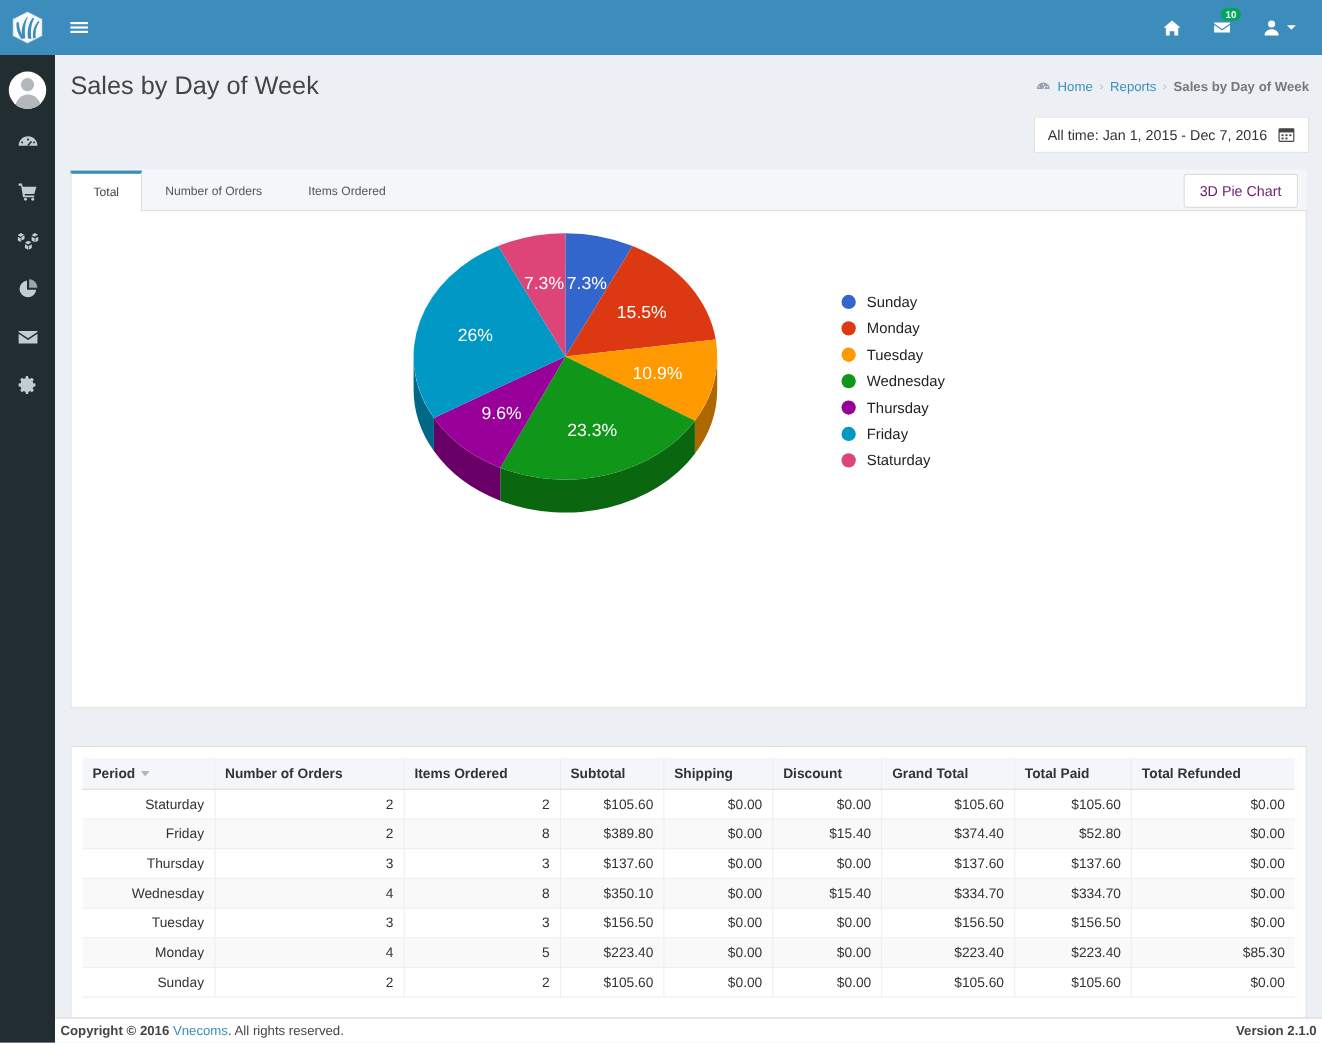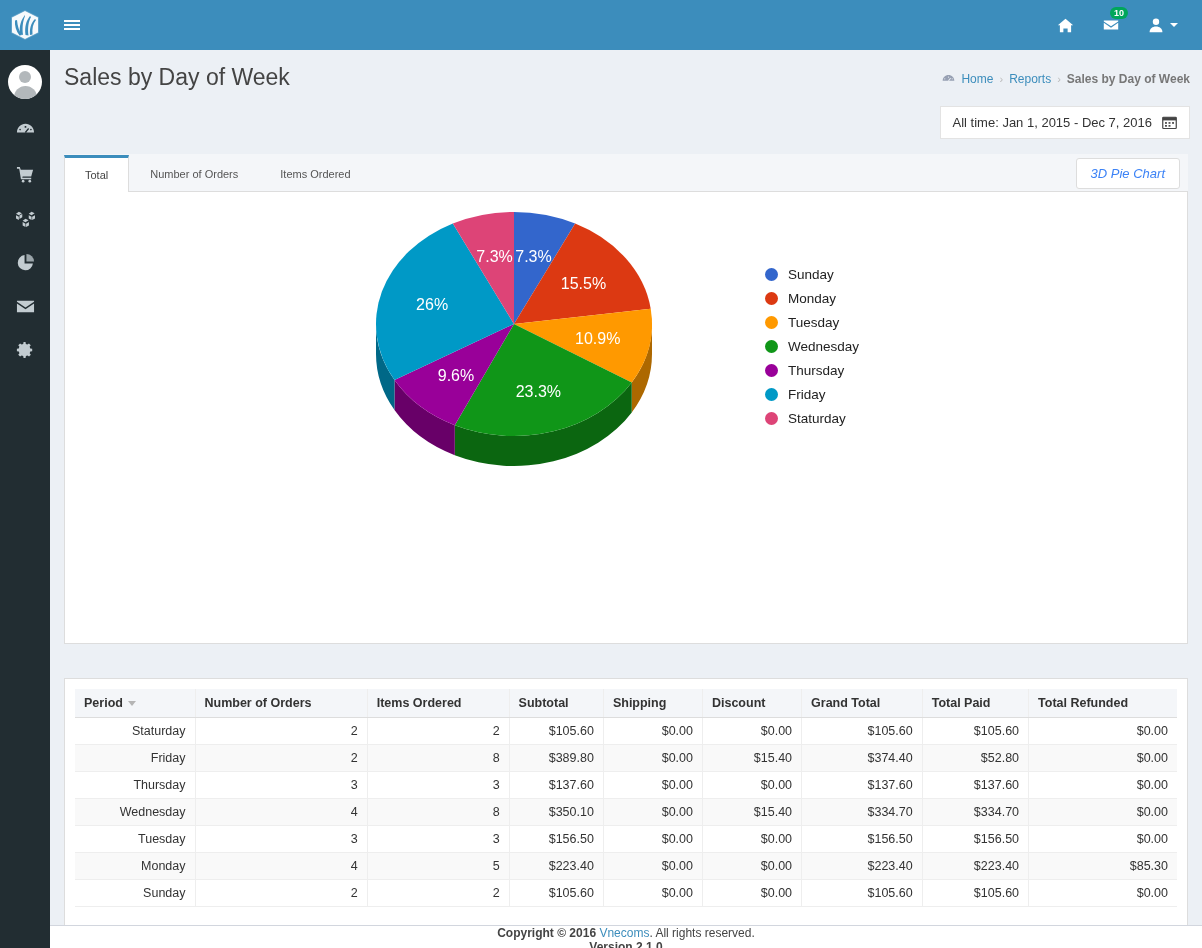--- a/index.html
+++ b/index.html
@@ -128,23 +128,22 @@
   }
   .tab.active {
     background: #fff; color: #444;
     border-color: #ddd; border-top: 3px solid #3c8dbc;
     line-height: 34px; margin-top: 0px;
     position: relative; top: 1px; border-bottom: 1px solid #fff;
   }
   #pie-btn {
     position: absolute; right: 8px; top: 4px;
     background: #fff; border: 1px solid #ddd;
-    font-size: 13px; color: #3b82f6; padding: 7px 14px; cursor: pointer;
+    font-size: 13px; color: #701a75; padding: 7px 14px; cursor: pointer;
     border-radius: 3px;
-    font-style: italic;
   }
   #chart-panel {
     background: #fff; border: 1px solid #ddd; border-top: none;
     height: 452px; position: relative;
   }
 
   
   #pie-area { position: absolute; left: 0; top: 0; width: 700px; height: 452px; }
   #legend {
     position: absolute; left: 700px; top: 70px;
@@ -182,21 +181,21 @@
     border-left: 4px solid transparent; border-right: 4px solid transparent;
     border-top: 5px solid #b5b5b5; vertical-align: middle;
   }
 
   
   #footer {
     position: absolute; left: 50px; bottom: 0;
     width: 1152px; height: 23px;
     background: #fff; border-top: 1px solid #d2d6de;
     font-size: 12px; color: #444;
-    display: flex; align-items: center; padding: 0 5px; flex-direction: column;
+    display: flex; align-items: center; padding: 0 5px;
   }
   #footer .fl { flex: 1; }
   #footer a { color: #3c8dbc; text-decoration: none; }
   #footer b { font-weight: bold; }
 </style>
 </head>
 <body>
 
 <div id="app">
 

